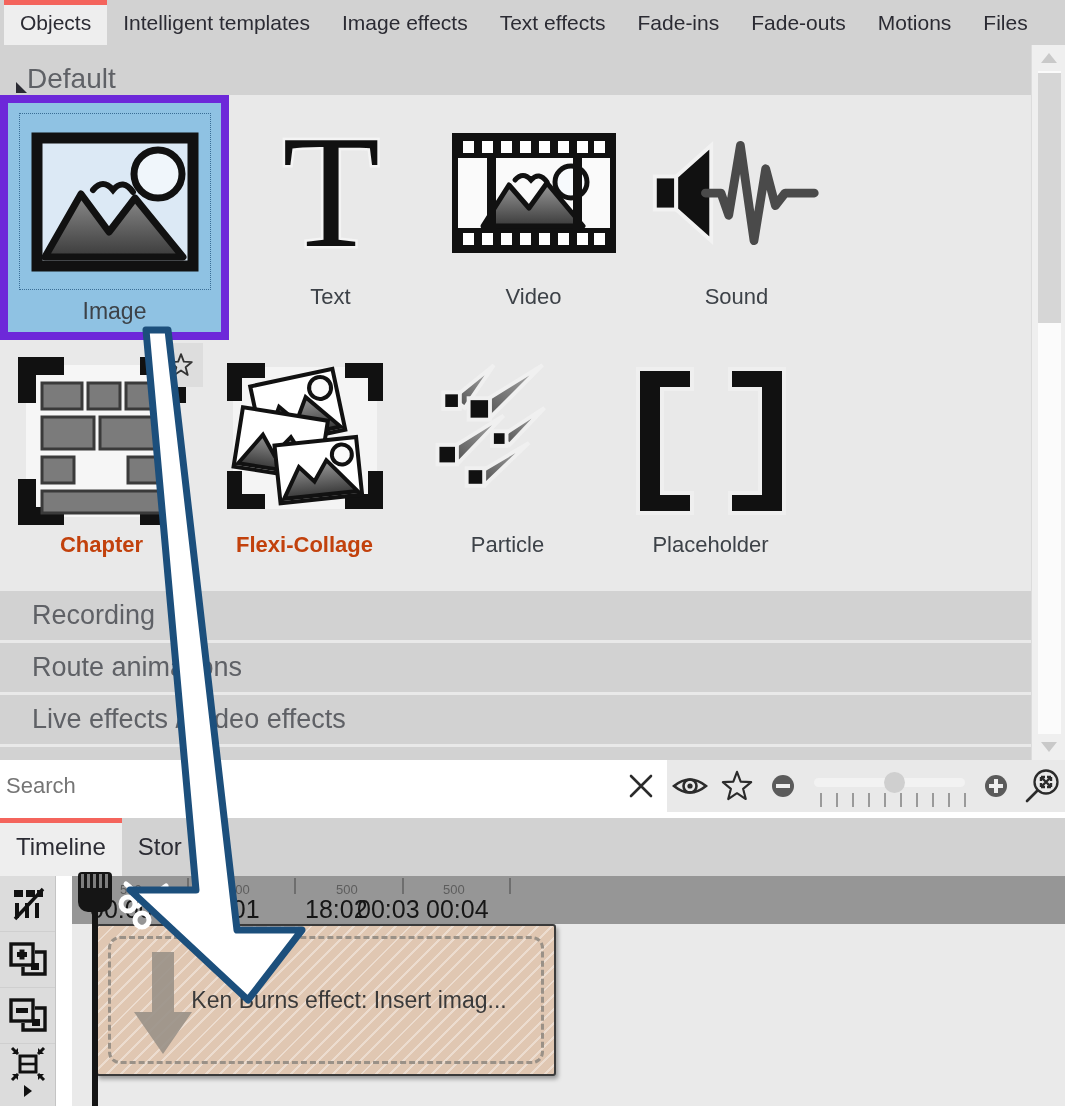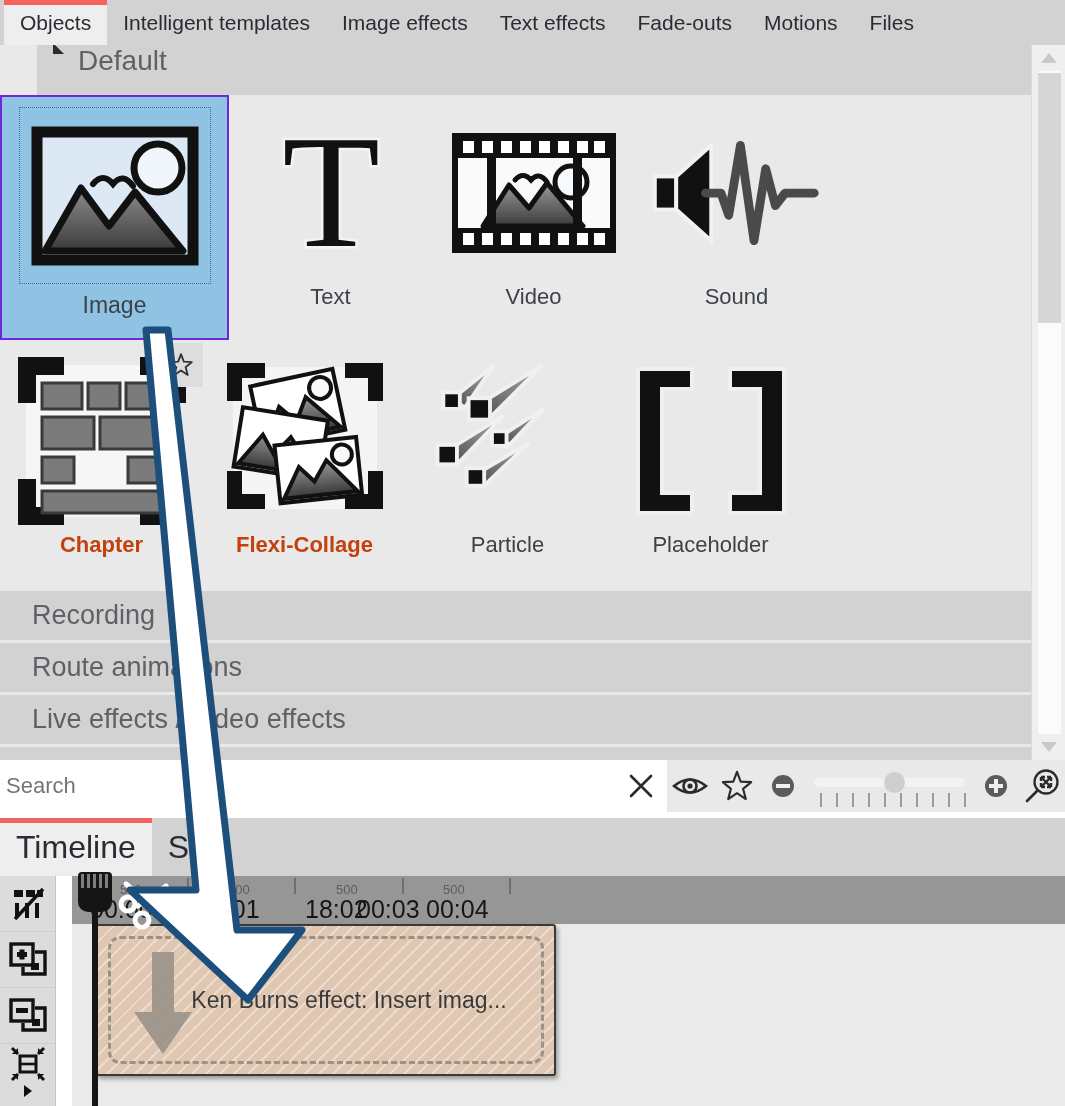--- a/index.html
+++ b/index.html
@@ -27,39 +27,39 @@
     background:#f4645c;
   }
   .tab:first-child{ margin-left:4px; }
 
   
   .panel{
     position:absolute; left:0; top:45px; width:1031px; height:715px;
     background:#e9e9e9; overflow:hidden;
   }
   .grp-header{
-    height:50px; background:#d2d2d2; display:flex; align-items:flex-start;
-    padding-left:16px; gap:14px;margin-left:37px;
+    height:50px; background:#d2d2d2; display:flex; align-items:flex-end;
+    padding-left:16px; gap:0;
   }
   .grp-header .tri-down{
     width:0;height:0;border-left:11px solid #2b2b33;border-top:11px solid transparent;
     border-bottom:0 solid transparent; transform:translateY(-2px);
   }
   .grp-title{ font-size:28px; color:#5f6166; font-weight:300; }
 
   .grid{
     display:flex; flex-wrap:wrap; padding:0; background:#e9e9e9;
   }
   .cell{
     width:203px; height:248px; position:relative;
     display:flex; flex-direction:column; align-items:center;
     justify-content:flex-start; padding-top:10px;
   }
   .cell.sel{
-    background:#8fc2e3; border:2px solid #6d28d9; width:229px; height:245px;
+    background:#8fc2e3; border:8px solid #6d28d9; width:229px; height:245px;
     padding-top:6px;
   }
   .cell .thumb{
     width:175px;height:175px;display:flex;align-items:center;justify-content:center;
     position:relative;
   }
   .cell.sel .thumb{ width:200px; height:185px; }
   .cell .cap{
     font-size:22px; color:#3d4248; margin-top:4px; text-align:center;
     white-space:nowrap;
@@ -119,21 +119,21 @@
     display:flex; justify-content:space-between; }
   .ticks i{ width:2px;height:14px;background:#9a9a9a;display:block; }
 
   
   .tl-tabbar{
     position:absolute; left:0; top:818px; width:1065px; height:58px;
     background:#d2d2d2; display:flex; align-items:center;
   }
   .tl-tab{
     position:relative; height:58px; padding:0 16px; display:flex;
-    align-items:center; justify-content:center; font-size:32px; color:#2b2b33;
+    align-items:center; justify-content:center; font-size:24px; color:#2b2b33;
   }
   .tl-tab.active{ background:#eeeeee; }
   .tl-tab.active::before{
     content:""; position:absolute; left:0; right:0; top:0; height:5px; background:#f4645c;
   }
 
   
   .tl-left{
     position:absolute; left:0; top:876px; width:56px; height:230px;
     background:#dcdcdc; border-right:1px solid #c4c4c4;
@@ -199,20 +199,23 @@
       <span>Objects</span>
     </div>
   <div class="tab">
       <span>Intelligent templates</span>
     </div>
   <div class="tab">
       <span>Image effects</span>
     </div>
   <div class="tab">
       <span>Text effects</span>
+    </div>
+  <div class="tab">
+      <span>Fade-ins</span>
     </div>
   <div class="tab">
       <span>Fade-outs</span>
     </div>
   <div class="tab">
       <span>Motions</span>
     </div>
   <div class="tab">
       <span>Files</span>
     </div>

